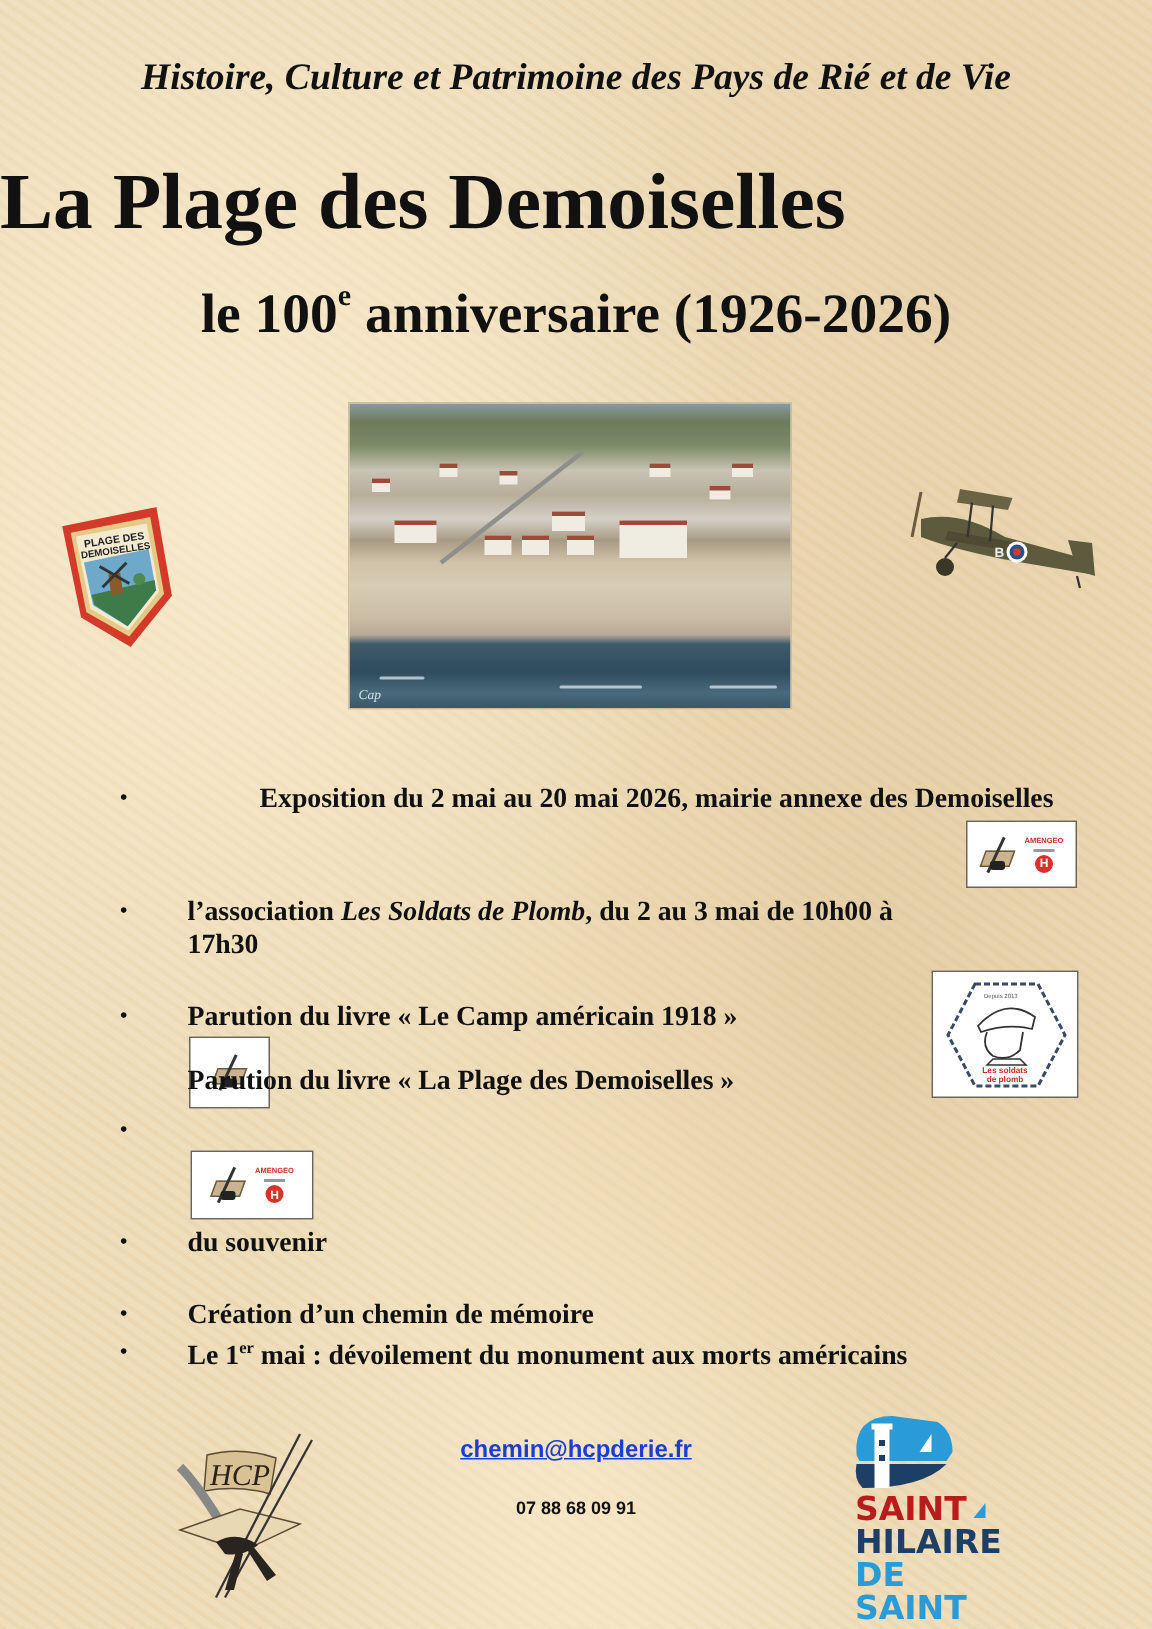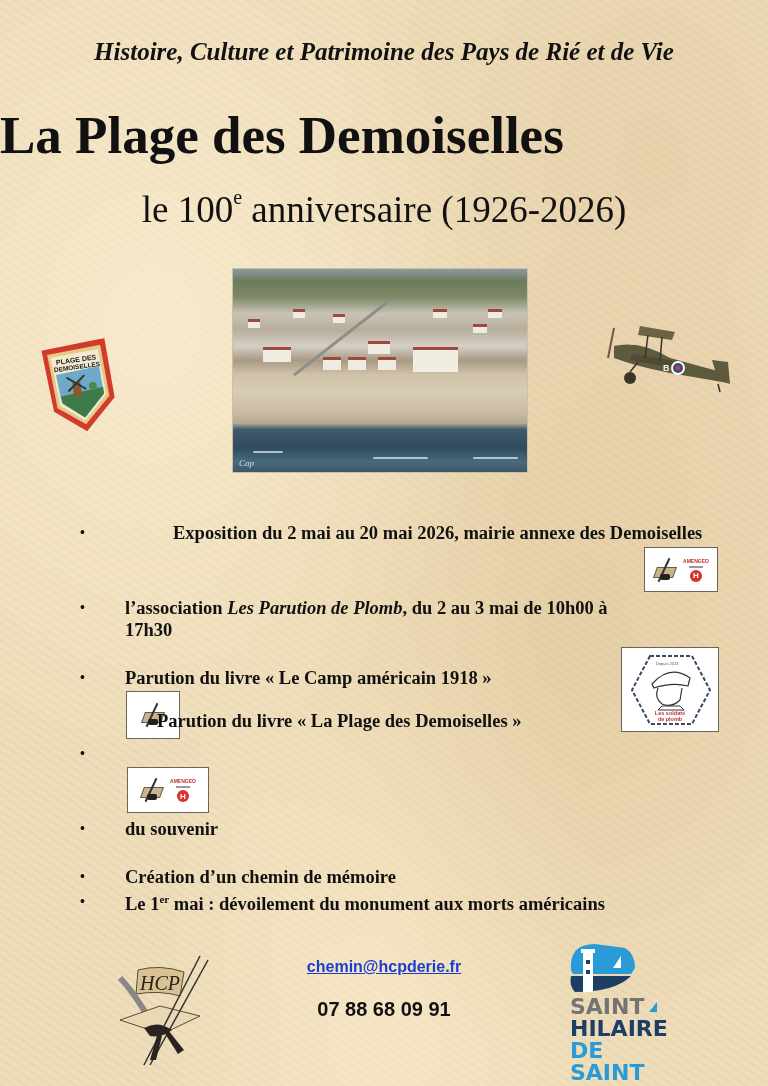--- a/index.html
+++ b/index.html
@@ -19,21 +19,21 @@
   .subtitle-top {
     top: 38px; left: 0; width: 768px; text-align: center;
     font-size: 25px; font-weight: bold; font-style: italic;
   }
   .title {
     top: 105px; left: 0; width: 616px; 
     font-size: 53px; font-weight: bold; letter-spacing: 0px;
   }
   .anniv {
     top: 188px; left: 0; width: 768px; text-align: center;
-    font-size: 37px; font-weight: normal;
+    font-size: 37px; font-weight: bold;
   }
   .anniv sup { font-size: 20px; vertical-align: 18px; line-height: 0; }
   
   .photo {
     left: 232px; top: 268px; width: 294px; height: 203px;
     border: 1px solid #cdbf9f;
     background: linear-gradient(to bottom,
       #8a9aa2 0%, #6c7b5a 6%, #7d8a68 14%, #c9c3b5 22%, #b7ad9a 30%,
       #d4cfc6 38%, #a89a84 45%, #cfc2a8 52%, #d8ccb4 60%, #cbbda5 70%,
       #b7a995 76%, #3f5a6a 79%, #2f4b5e 88%, #496a7c 95%, #3b5669 100%);
@@ -77,21 +77,21 @@
   }
   .contact-email {
     left: 0; width: 768px; top: 958px; text-align: center;
   }
   .contact-email a {
     font-family: "Liberation Sans", sans-serif; font-size: 16px; font-weight: bold;
     color: #1a3fd0; text-decoration: underline;
   }
   .contact-phone {
     left: 0; width: 768px; top: 998px; text-align: center;
-    font-family: "Liberation Sans", sans-serif; font-size: 20px; font-weight: bold; color: #111;
+    font-family: "Liberation Sans", sans-serif; font-size: 12px; font-weight: bold; color: #111;
   }
   .hcp-logo { left: 100px; top: 950px; width: 120px; height: 120px; }
   .sh-logo { left: 565px; top: 940px; width: 110px; height: 125px; }
   .sh-text {
     position: absolute; left: 5px; font-family: "DejaVu Sans", sans-serif;
     font-weight: bold; font-size: 22px; line-height: 22px; letter-spacing: 0px;
   }
 </style>
 </head>
 <body>
@@ -167,21 +167,21 @@
     </div>
   <div class="mini-h">
       <span class="txt">AMENGEO</span>
       <div class="sub"></div>
       <div class="circ">H</div>
     </div>
 </div>
 
 <div class="abs bullet" style="left:80px;top:600px;">•</div>
 <div class="abs item" style="left:125px;top:597px;width:520px;">
-  <div><span>l’association </span><i>Les Parution de Plomb</i><span>, du 2 au 3 mai de 10h00 à 17h30</span></div>
+  <div><span>l’association </span><i>Les Soldats de Plomb</i><span>, du 2 au 3 mai de 10h00 à 17h30</span></div>
 </div>
 
 <div class="abs soldats">
   <svg width="96" height="83" viewBox="0 0 96 83">
     <polygon points="28,8 70,8 88,42 70,76 28,76 10,42" fill="none" stroke="#3a4a66" stroke-width="2" stroke-dasharray="4,2"></polygon>
     <text x="34" y="17" font-size="4" fill="#555" font-family="Liberation Sans, sans-serif">Depuis 2013</text>
     <path d="M30 36 Q48 16 68 30 L66 38 Q50 34 32 40 Z" fill="none" stroke="#333" stroke-width="1.2"></path>
     <path d="M36 40 Q32 50 40 56 Q50 60 58 52 L60 40" fill="none" stroke="#333" stroke-width="1.2"></path>
     <path d="M40 58 L58 58 L62 62 L36 62 Z" fill="none" stroke="#333" stroke-width="1"></path>
     <text x="48" y="67" font-size="5.5" fill="#c0302a" text-anchor="middle" font-family="Liberation Sans, sans-serif" font-weight="bold">Les soldats</text>
@@ -193,21 +193,21 @@
 <div class="abs item" style="left:125px;top:667px;">Parution du livre « Le Camp américain 1918 »</div>
 <div class="abs logo-box" style="left:126px;top:691px;width:52px;height:46px;">
   <div class="mini-hcp">
       <div class="pg"></div>
       <div class="q"></div>
       <div class="rb"></div>
     </div>
 </div>
 
 <div class="abs bullet" style="left:80px;top:746px;">•</div>
-<div class="abs item" style="left:125px;top:710px;margin-left:32px;">Parution du livre « La Plage des Demoiselles »</div>
+<div class="abs item" style="left:125px;top:710px;">Parution du livre « La Plage des Demoiselles »</div>
 <div class="abs logo-box" style="left:127px;top:767px;width:80px;height:44px;">
   <div class="mini-hcp">
       <div class="pg"></div>
       <div class="q"></div>
       <div class="rb"></div>
     </div>
   <div class="mini-h">
       <span class="txt">AMENGEO</span>
       <div class="sub"></div>
       <div class="circ">H</div>
@@ -249,19 +249,19 @@
 <div class="abs sh-logo">
   <svg width="110" height="56" viewBox="0 0 110 56" style="position:absolute;left:0;top:0;">
     <path d="M6 30 Q4 4 30 4 L60 8 Q70 14 70 28 L66 34 L8 34 Z" fill="#2a9bd6"></path>
     <path d="M6 36 L66 36 Q50 52 10 52 Q4 46 6 36 Z" fill="#1d3f66"></path>
     <rect x="18" y="12" width="10" height="40" fill="#fff"></rect>
     <rect x="16" y="9" width="14" height="4" fill="#fff"></rect>
     <rect x="21" y="20" width="4" height="4" fill="#1d3f66"></rect>
     <rect x="21" y="30" width="4" height="4" fill="#1d3f66"></rect>
     <path d="M48 28 L56 16 L56 28 Z" fill="#fff"></path>
   </svg>
-  <div class="sh-text" style="top:56px;color:#737373;">SAINT</div>
+  <div class="sh-text" style="top:56px;color:#b91c1c;">SAINT</div>
   <div class="sh-text" style="top:78px;color:#1d3f66;">HILAIRE</div>
   <div class="sh-text" style="top:100px;color:#2a9bd6;">DE SAINT</div>
   <svg width="12" height="10" viewBox="0 0 12 10" style="position:absolute;left:82px;top:62px;">
       <path d="M2 10 L10 0 L10 10 Z" fill="#2a9bd6"></path>
     </svg>
 </div>
 
 </body></html>

